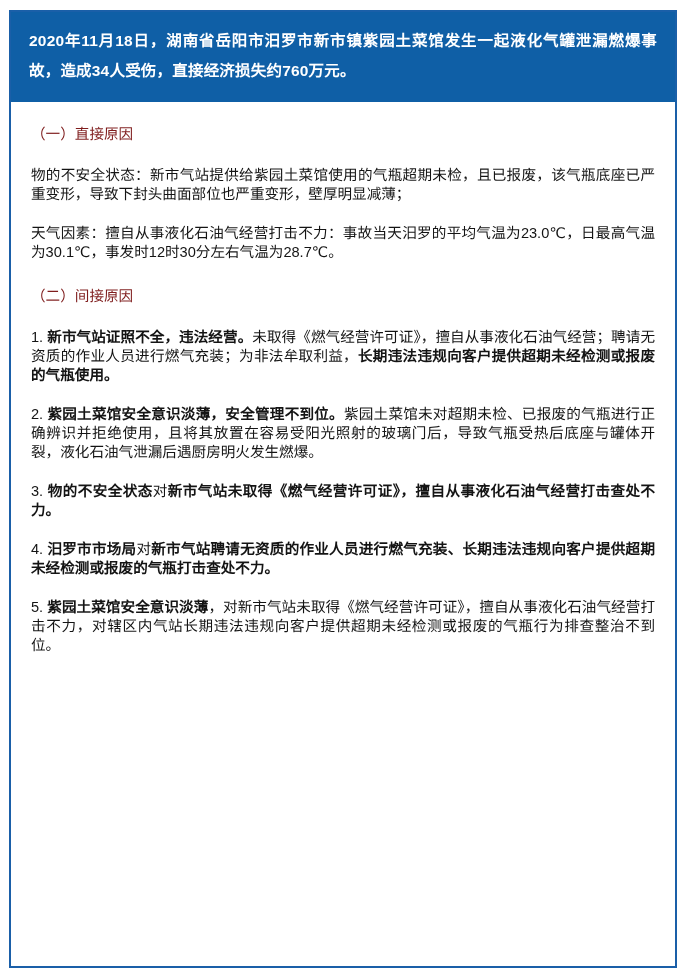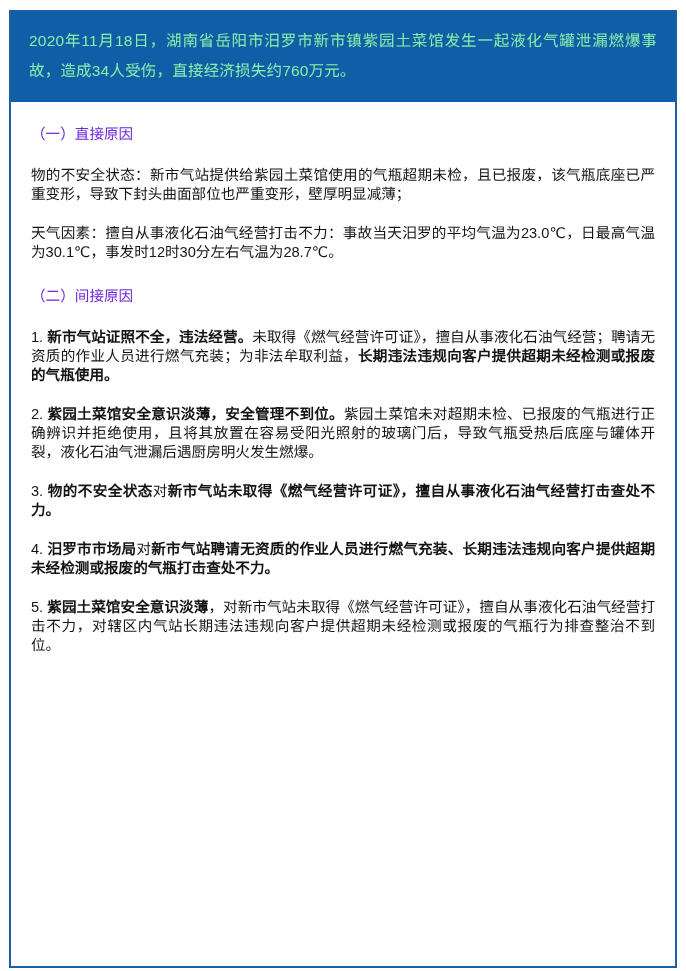--- a/index.html
+++ b/index.html
@@ -24,22 +24,22 @@
   .doc {
     box-sizing: border-box;
     width: 668px;
     border: 2px solid #1a5fa8;
     background: #ffffff;
     height: 958px;
     overflow: hidden;
   }
   .banner {
     background: #0f5fa6;
-    color: #86efac;
-    font-weight: normal;
+    color: #ffffff;
+    font-weight: bold;
     font-size: 15.5px;
     line-height: 30px;
     padding: 14px 18px 16px 18px;
     letter-spacing: 0.2px;
   }
   .banner p {
     margin: 0;
     text-align: justify;
   }
   .body {
@@ -50,21 +50,21 @@
     font-size: 14.6px;
     line-height: 19px;
     margin: 0 0 20px 0;
     text-align: justify;
     color: #141414;
   }
   .section-head {
     font-size: 14.6px;
     line-height: 28px;
     margin: 0 0 18px 0;
-    color: #6d28d9;
+    color: #7f1d1d;
   }
   .b {
     font-weight: bold;
   }
 </style>
 </head>
 <body>
 
 <div class="page">
   <div class="doc">

